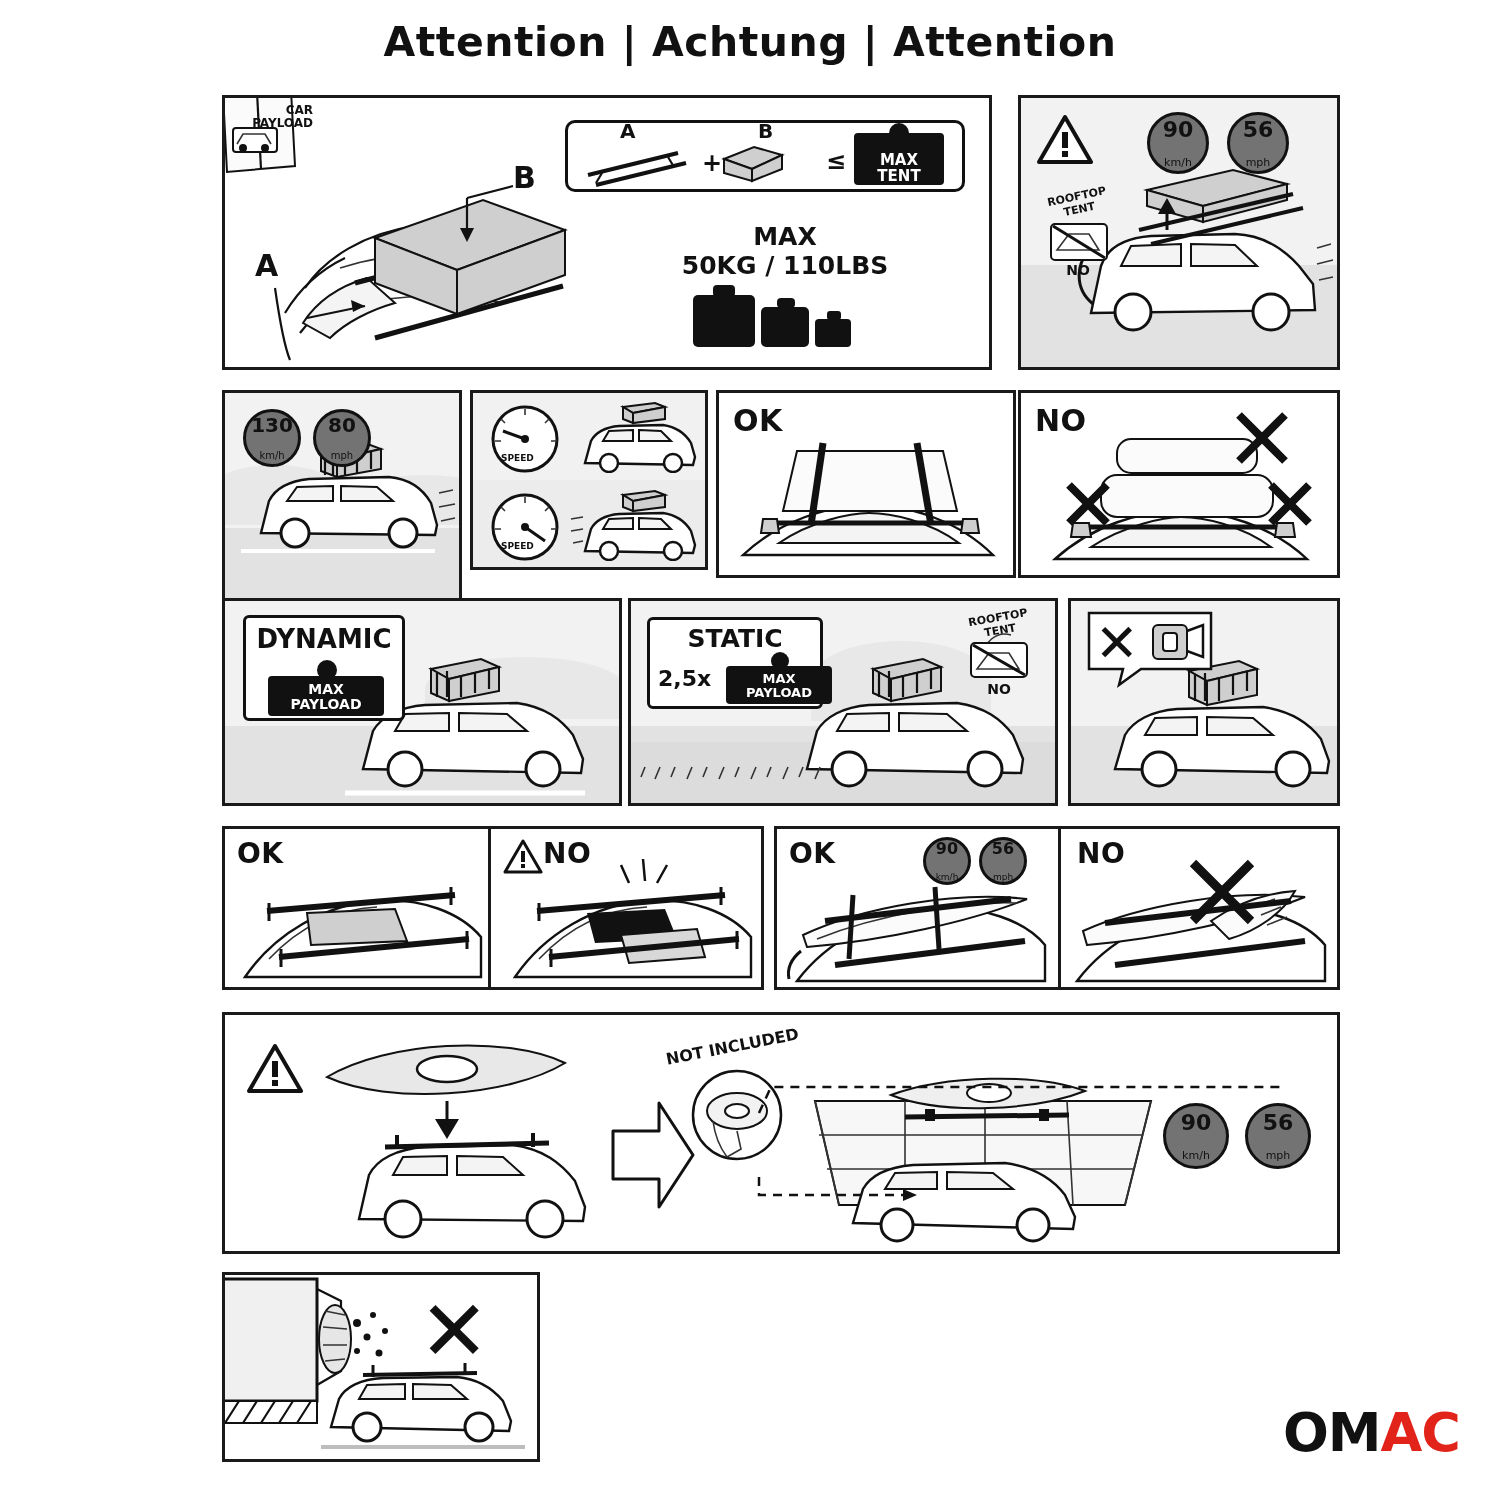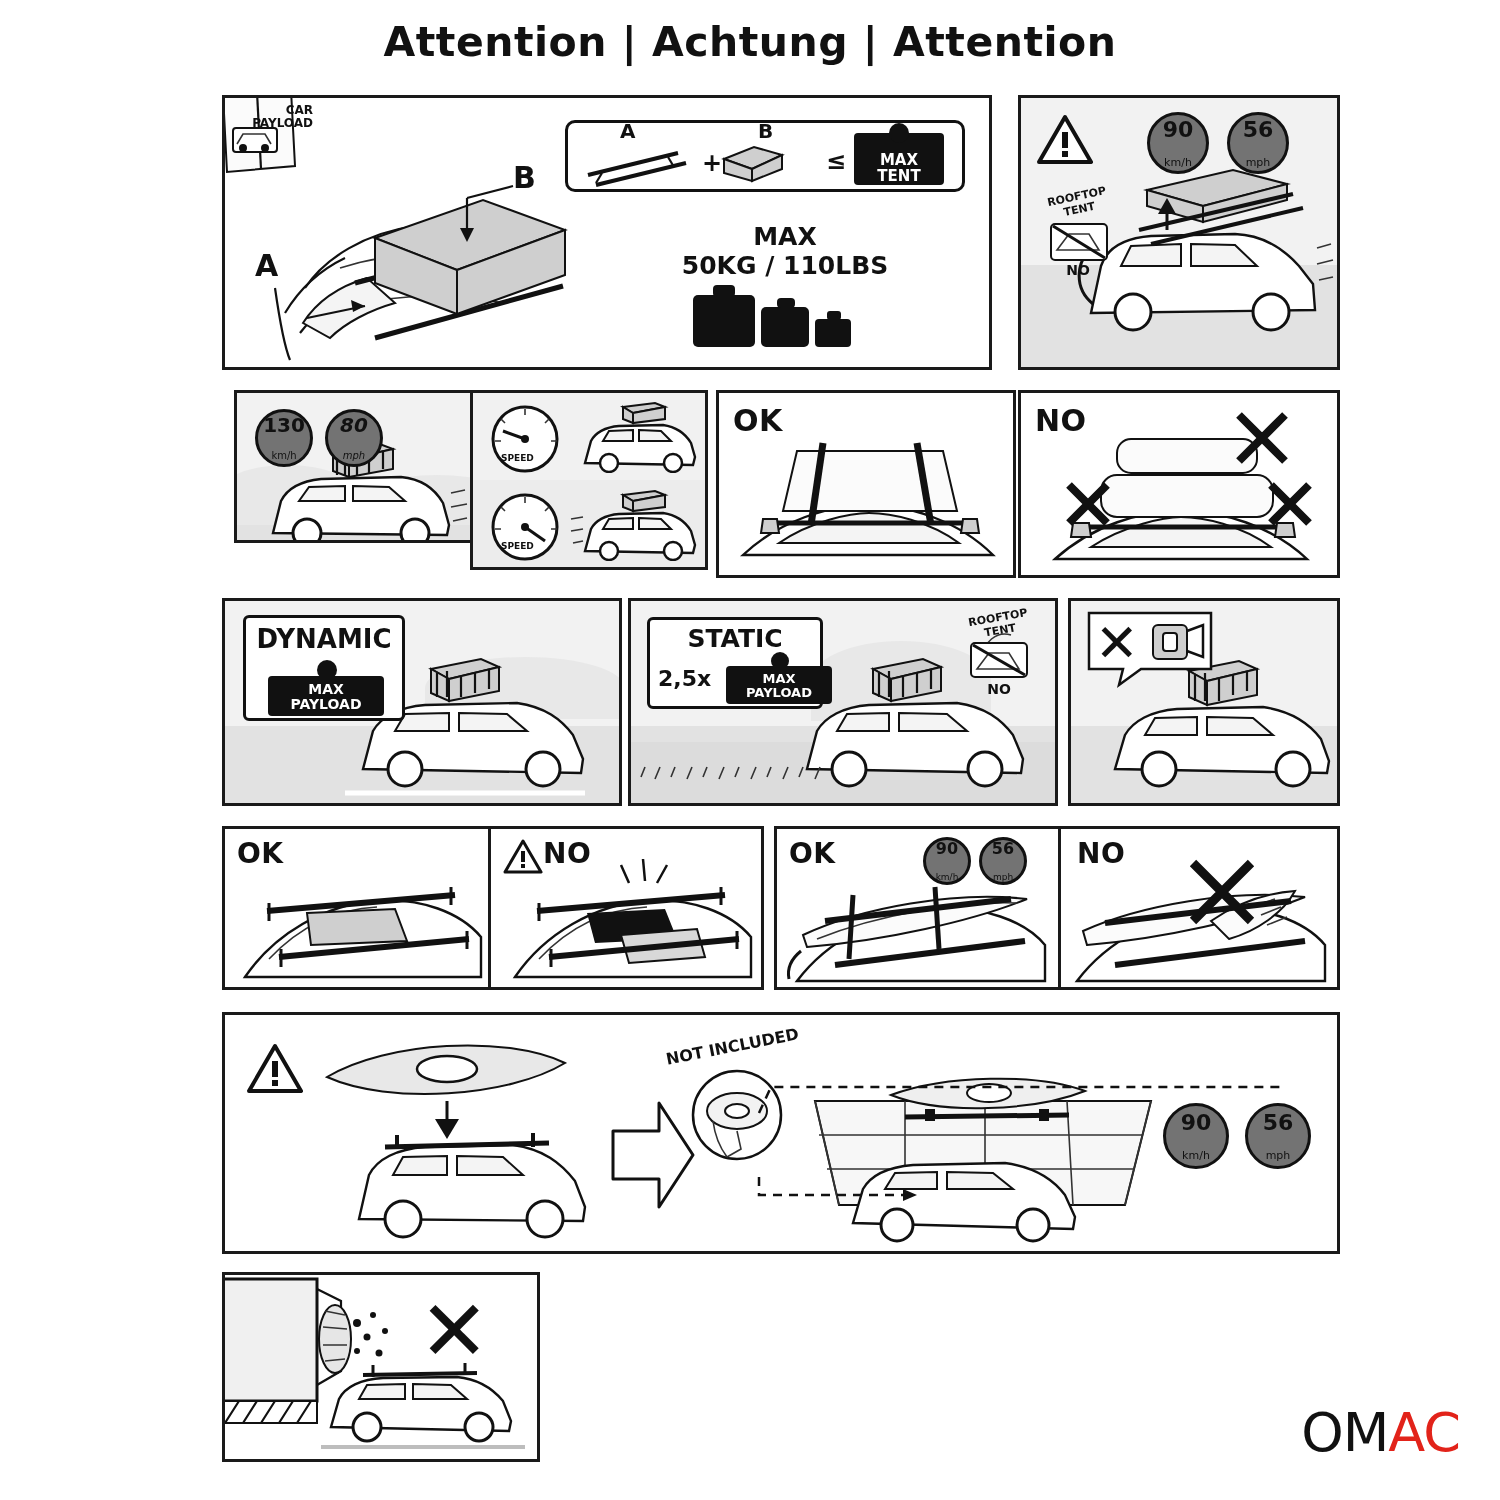--- a/index.html
+++ b/index.html
@@ -102,21 +102,21 @@
     font-weight: 700;
     color: #111;
     line-height: 1;
   }
 
   .omac {
     position: absolute;
     right: 40px;
     bottom: 36px;
     font-family: "DejaVu Sans", sans-serif;
-    font-weight: 400;
+    font-weight: 700;
     font-size: 54px;
     letter-spacing: -1px;
   }
   .omac .o { color: #111; }
 
   svg { display: block; }
   .ln { fill: none; stroke: #111; stroke-width: 2.2; }
   .ln-thin { fill: none; stroke: #333; stroke-width: 1.6; }
   .fill-dark { fill: #111; }
   .fill-mid { fill: #cfcfcf; stroke: #111; stroke-width: 2; }
@@ -256,42 +256,42 @@
     <div class="speedsign" style="left:126px; top:14px; width:62px; height:62px;">
       <div class="val" style="font-size:22px;">90</div>
       <div class="unit" style="font-size:11px;">km/h</div>
     </div>
     <div class="speedsign" style="left:206px; top:14px; width:62px; height:62px;">
       <div class="val" style="font-size:22px;">56</div>
       <div class="unit" style="font-size:11px;">mph</div>
     </div>
   </div>
 
-  <div class="panel" style="left:222px; top:390px; width:240px; height:153px;margin-left:12px;">
+  <div class="panel" style="left:222px; top:390px; width:240px; height:224px;">
     <div class="sky"></div>
     <div class="hill" style="left:-20px; top:72px; width:140px; height:60px;"></div>
     <div class="hill" style="left:120px; top:82px; width:160px; height:50px;"></div>
     <svg width="234" height="174" style="position:absolute; left:0; top:0;">
       <path class="car-body" d="M36 140 L44 108 C50 96 64 88 84 86 L164 84 C186 86 198 96 206 110 L212 132 L210 142 Z"></path>
       <path class="car-win" d="M62 108 L72 94 L108 93 L108 108 Z"></path>
       <path class="car-win" d="M116 93 L152 94 L168 108 L116 108 Z"></path>
       <circle cx="70" cy="140" r="14" fill="#fff" stroke="#111" stroke-width="3"></circle>
       <circle cx="178" cy="140" r="14" fill="#fff" stroke="#111" stroke-width="3"></circle>
       <path class="fill-mid" d="M96 58 L140 50 L156 56 L112 66 Z"></path>
       <path class="fill-mid" d="M96 58 L96 78 L112 84 L112 66 Z"></path>
       <path class="fill-mid" d="M112 66 L156 56 L156 76 L112 84 Z"></path>
       <path class="ln" d="M100 62 L100 82 M108 60 L108 82 M120 64 L120 82 M132 60 L132 80 M146 58 L146 76"></path>
       <path class="ln-thin" d="M214 100 L228 97 M214 114 L230 111 M216 128 L230 125"></path>
       <path d="M16 158 L210 158" stroke="#fff" stroke-width="4" fill="none"></path>
     </svg>
     <div class="speedsign" style="left:18px; top:16px; width:58px; height:58px;">
       <div class="val" style="font-size:20px;">130</div>
       <div class="unit" style="font-size:10px;">km/h</div>
     </div>
-    <div class="speedsign" style="left:88px; top:16px; width:58px; height:58px;font-style:italic;">
+    <div class="speedsign" style="left:88px; top:16px; width:58px; height:58px;">
       <div class="val" style="font-size:20px;">80</div>
       <div class="unit" style="font-size:10px;">mph</div>
     </div>
   </div>
 
   <div class="panel" style="left:470px; top:390px; width:238px; height:180px;">
     <div style="position:absolute; left:0; top:0; right:0; height:50%; background:#f1f1f1; border-bottom:2px solid #111;"></div>
     <div style="position:absolute; left:0; bottom:0; right:0; height:50%; background:#ececec;"></div>
 
     <svg width="86" height="74" style="position:absolute; left:10px; top:8px;">

